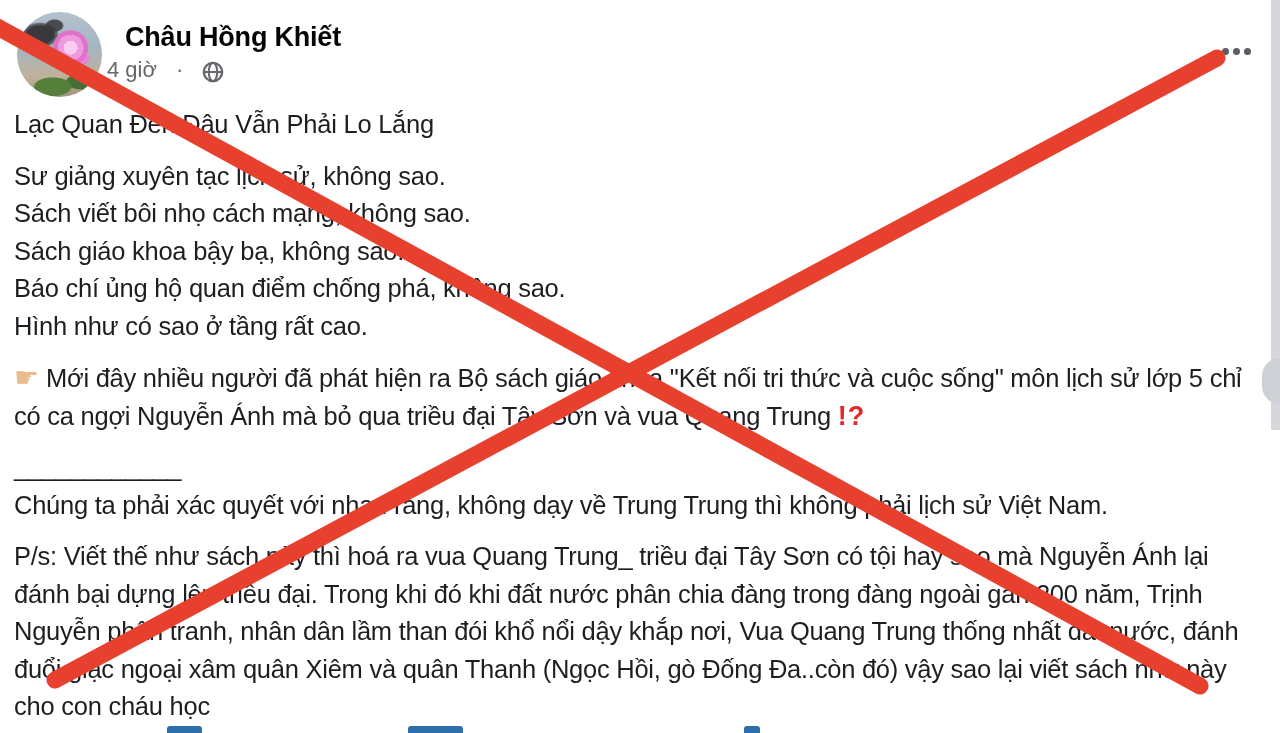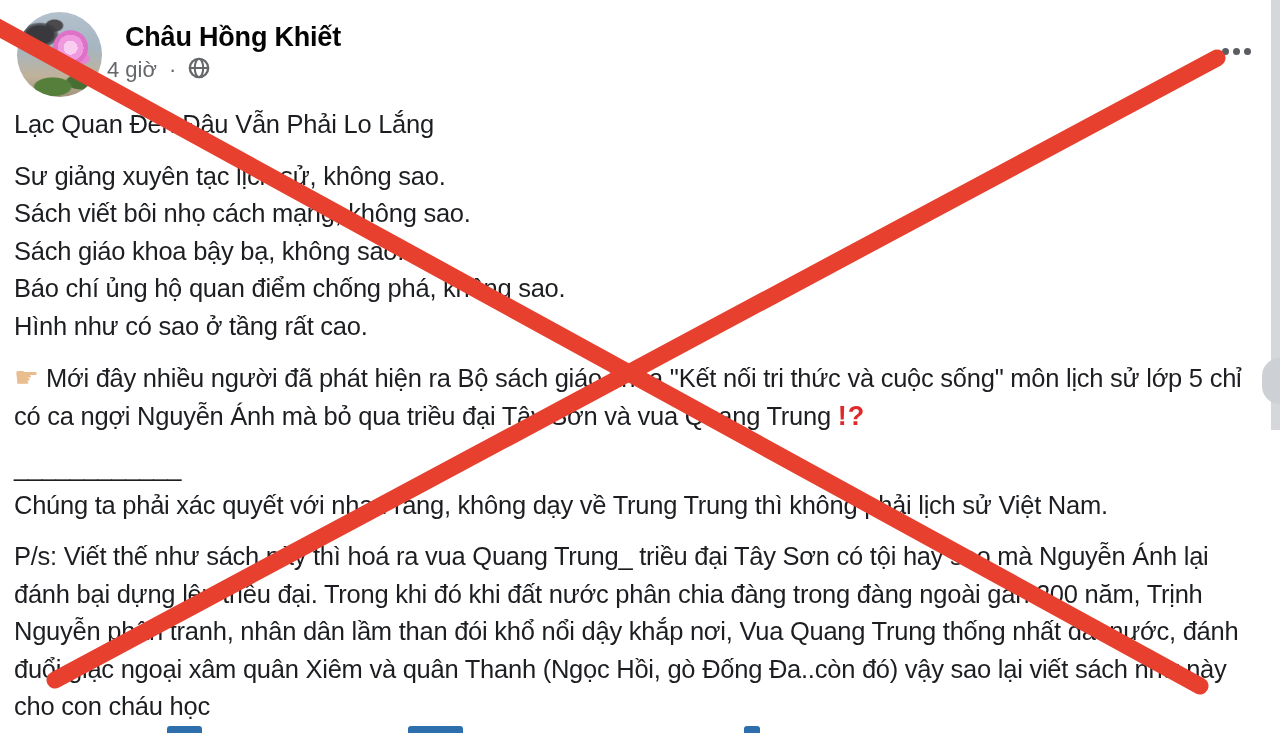--- a/index.html
+++ b/index.html
@@ -21,21 +21,21 @@
       radial-gradient(ellipse 13px 9px at 44% 16%, #4a4a4e 0 60%, rgba(74,74,78,0) 75%),
       radial-gradient(ellipse 26px 13px at 42% 88%, #557f3b 0 68%, rgba(85,127,59,0) 76%),
       radial-gradient(ellipse 22px 11px at 76% 82%, #486f33 0 66%, rgba(72,111,51,0) 75%),
       linear-gradient(180deg,#b3c1cd 0%,#a6b5c2 42%,#c0b29a 76%,#a2937c 100%);
   }
   .author-name{
     position:absolute;left:107px;top:22px;
     font-size:27px;font-weight:bold;color:#050505;letter-spacing:-0.2px;margin-left:18px;
   }
   .meta-row{
-    position:absolute;left:107px;top:57px;display:flex;align-items:flex-start;gap:12px;
+    position:absolute;left:107px;top:57px;display:flex;align-items:flex-end;gap:19px;
     font-size:22px;color:#65676b;
   }
   .globe{width:22px;height:22px;display:inline-block;}
   .menu-dots{position:absolute;left:1222px;top:40px;width:44px;height:22px;display:flex;gap:4px;align-items:center;cursor:pointer;}
   .menu-dots i{width:7px;height:7px;border-radius:50%;background:#5a5d61;display:block;}
   
   .post-body{
     position:absolute;left:14px;top:106px;width:1254px;
     font-size:25.5px;line-height:37.5px;color:#1c1e21;letter-spacing:-0.25px;
   }

